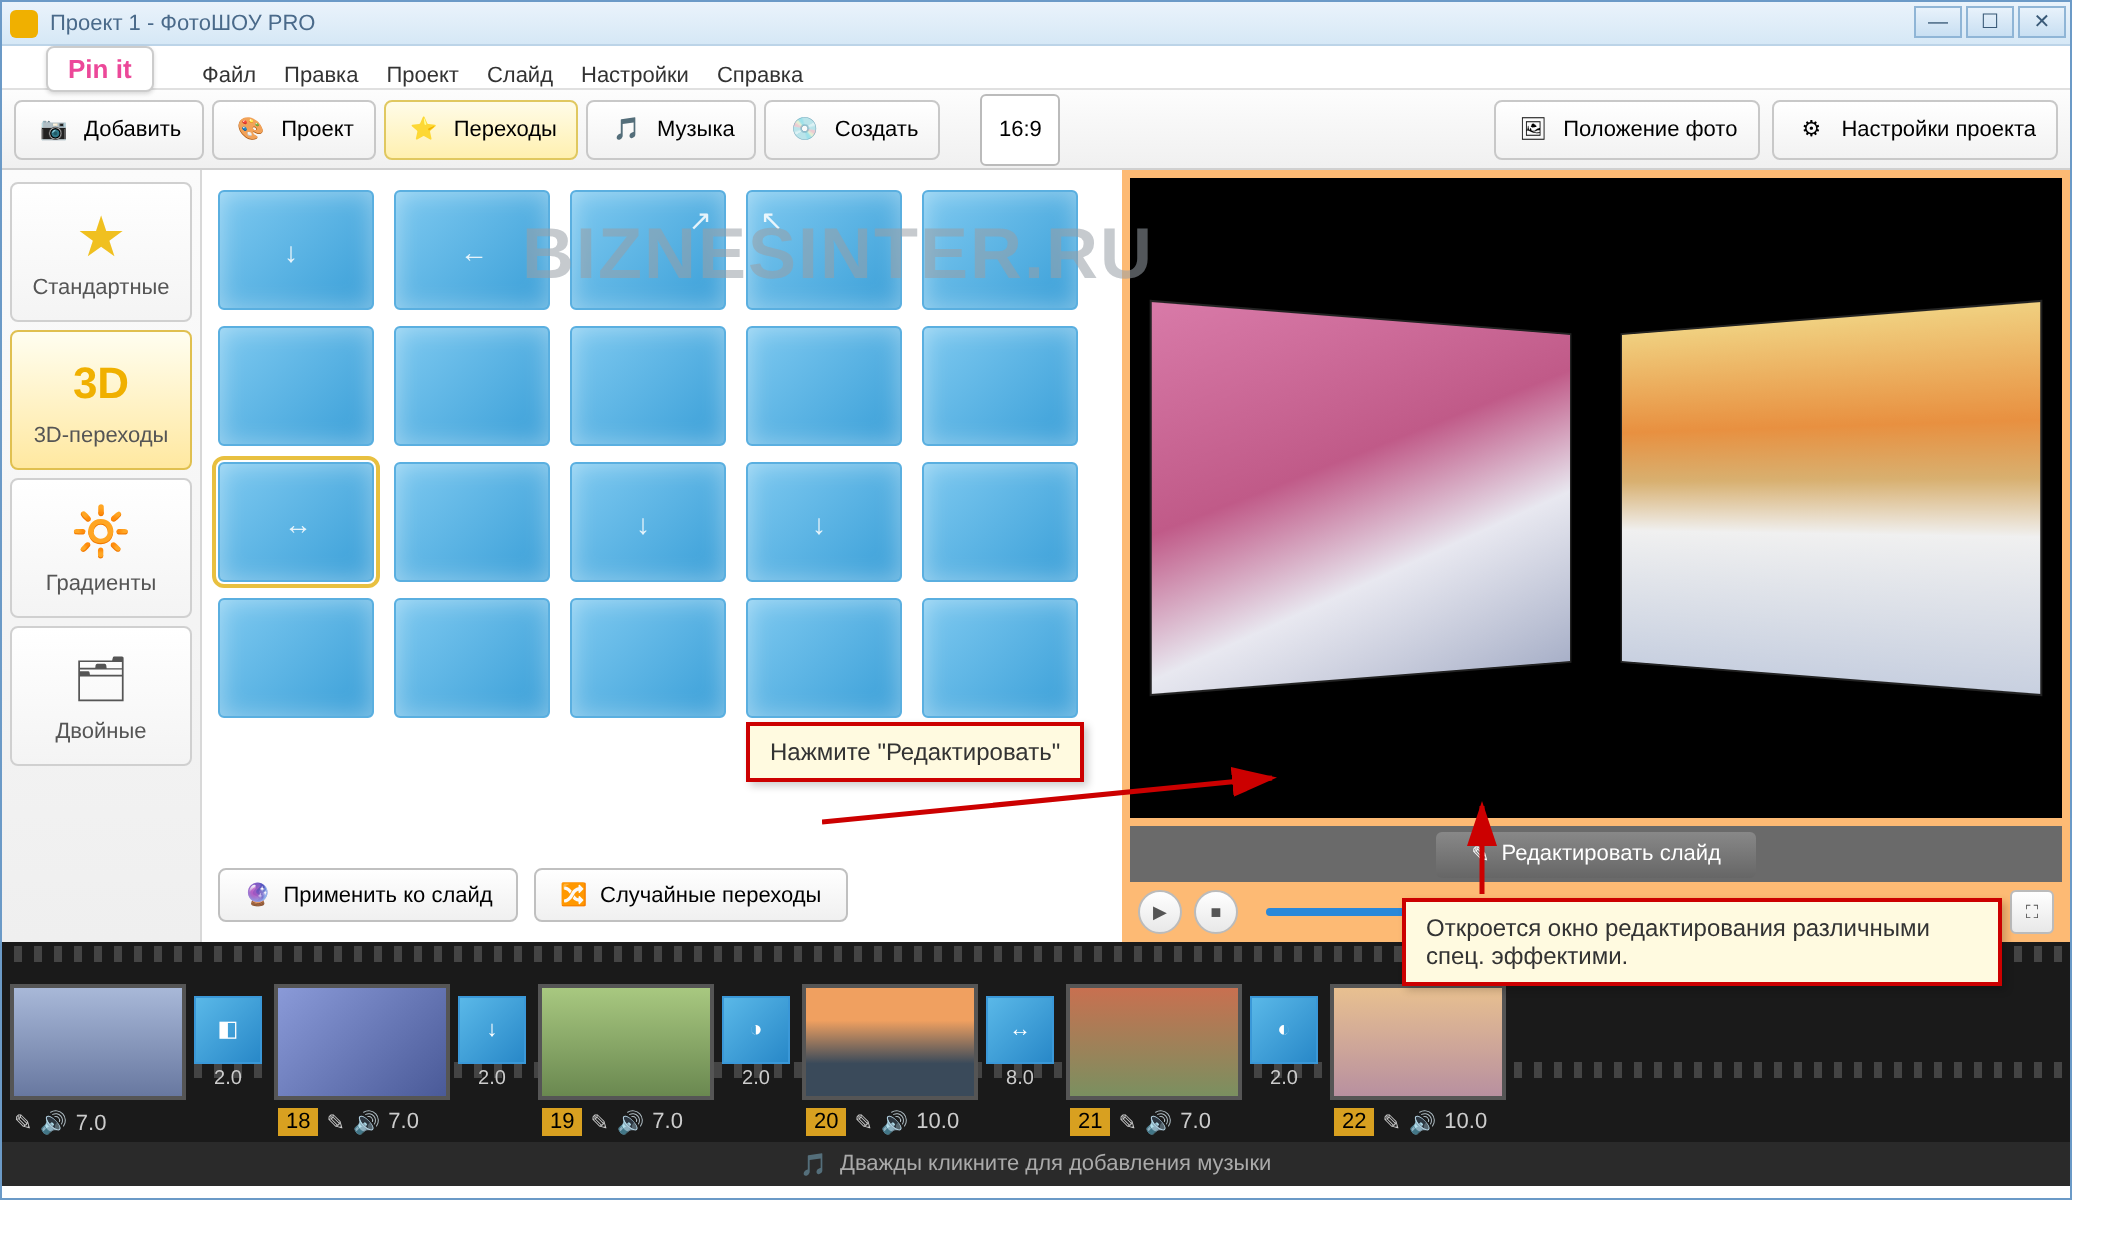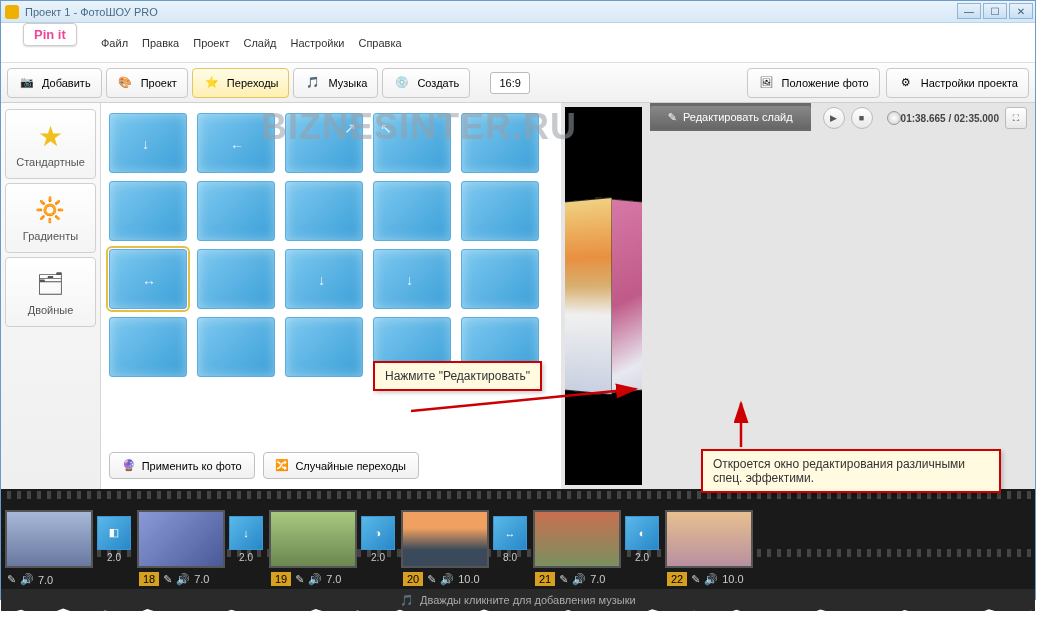--- a/index.html
+++ b/index.html
@@ -4,41 +4,41 @@
 <style>
 *{box-sizing:border-box;margin:0;padding:0;font-family:Tahoma,Arial,sans-serif;font-size:11px}
 body{background:#fff;width:1052px;height:621px;position:relative;overflow:hidden}
 .window{width:1036px;height:600px;margin:0;border:1px solid #6b9ac7;background:#fff;position:relative}
 .titlebar{height:22px;background:linear-gradient(#eaf3fb,#d6e8f6);border-bottom:1px solid #bcd4e8;display:flex;align-items:center;padding:0 4px;position:relative}
 .titlebar .icon{width:14px;height:14px;background:#f0b000;border-radius:3px;margin-right:6px}
 .titlebar .ttl{color:#4a6a8a}
 .win-ctrl{position:absolute;right:2px;top:2px;display:flex;gap:2px}
 .win-ctrl span{width:24px;height:16px;background:linear-gradient(#e8f2fb,#c8dff2);border:1px solid #8fb5d6;display:flex;align-items:center;justify-content:center;color:#3a5a78;font-size:10px;cursor:pointer}
 .pinit{position:absolute;left:22px;top:22px;z-index:50;background:#fff;border:1px solid #ccc;border-radius:4px;padding:3px 10px;font-weight:bold;color:#ec4899;font-size:13px;cursor:pointer;box-shadow:0 1px 2px rgba(0,0,0,.15)}
-.menubar{height:40px;background:#fff;border-bottom:1px solid #e0e0e0;display:flex;align-items:center;padding-left:100px;gap:14px;color:#333}
+.menubar{height:22px;background:#fff;border-bottom:1px solid #e0e0e0;display:flex;align-items:flex-end;padding-left:100px;gap:14px;color:#333}
 .menubar span{cursor:pointer}
 .toolbar{height:40px;border-bottom:1px solid #d0d0d0;display:flex;align-items:center;padding:0 6px;gap:4px;background:linear-gradient(#fdfdfd,#f0f0f0)}
 .tbtn{height:30px;padding:0 10px;display:flex;align-items:center;gap:6px;border:1px solid #c8c8c8;border-radius:4px;background:linear-gradient(#fff,#f2f2f2);cursor:pointer}
 .tbtn.active{background:linear-gradient(#fffce8,#fff0b0);border-color:#e0c860}
 .tbtn .ic{width:18px;height:18px;display:inline-flex;align-items:center;justify-content:center}
 .right-tools{margin-left:auto;display:flex;gap:6px}
-.aspect{width:40px;height:22px;border:1px solid #bbb;display:flex;align-items:center;justify-content:center;border-radius:3px;background:#fff}
+.aspect{width:40px;height:36px;border:1px solid #bbb;display:flex;align-items:center;justify-content:center;border-radius:3px;background:#fff}
 .main{display:flex;height:386px}
 .sidebar{width:100px;background:linear-gradient(#fbfbfb,#efefef);border-right:1px solid #d8d8d8;padding:6px 4px;display:flex;flex-direction:column;gap:4px}
 .sbtn{height:70px;border:1px solid #d0d0d0;border-radius:4px;background:linear-gradient(#fff,#f4f4f4);display:flex;flex-direction:column;align-items:center;justify-content:center;gap:4px;cursor:pointer;font-size:10px;color:#555}
 .sbtn.active{background:linear-gradient(#fffef0,#ffe8a0);border-color:#e0c050}
 .sbtn .sic{width:36px;height:32px;display:flex;align-items:center;justify-content:center}
 .gallery{flex:0 0 460px;background:#fff;padding:10px 8px;display:flex;flex-direction:column;position:relative}
 .grid{display:grid;grid-template-columns:repeat(5,78px);gap:8px 10px;align-content:start;flex:1}
 .thumb{width:78px;height:60px;background:linear-gradient(135deg,#7ec9f0,#3a9fd8);border:1px solid #5aafe0;border-radius:3px;position:relative;cursor:pointer;box-shadow:inset 0 0 12px rgba(255,255,255,.4)}
 .thumb.sel{outline:2px solid #e8c040;outline-offset:1px}
 .thumb .arr{position:absolute;color:#fff;font-size:14px;opacity:.85}
 .gal-btns{display:flex;gap:8px;margin-top:10px}
 .gbtn{flex:none;padding:6px 12px;border:1px solid #c0c0c0;border-radius:4px;background:linear-gradient(#fff,#f0f0f0);display:flex;align-items:center;gap:6px;cursor:pointer}
-.preview{flex:1;background:#e5e5e5;display:flex;flex-direction:row}
+.preview{flex:1;background:#fdba74;display:flex;flex-direction:column}
 .pv-area{flex:1;background:#000;margin:4px;position:relative;overflow:hidden;display:flex;align-items:center;justify-content:center;perspective:800px}
 .slide3d{position:absolute;width:240px;height:180px;border:1px solid #222}
 .slide3d.left{left:5px;transform:rotateY(38deg);background:linear-gradient(160deg,#d87aa8 0%,#c05a88 40%,#e8e8f0 65%,#a8b0c8 100%)}
 .slide3d.right{right:5px;transform:rotateY(-38deg);background:linear-gradient(#f0d080 0%,#e89040 30%,#d8b070 45%,#f0f0f0 60%,#c8d0e0 100%)}
 .wmark{position:absolute;top:105px;left:260px;font-size:36px;font-weight:bold;color:rgba(152,158,166,.55);letter-spacing:1px;z-index:20;pointer-events:none;white-space:nowrap}
 .edit-bar{height:28px;background:#6a6a6a;margin:0 4px;display:flex;align-items:center;justify-content:center}
 .edit-btn{padding:5px 18px;background:linear-gradient(#888,#666);border-radius:3px;color:#fff;display:flex;align-items:center;gap:6px;cursor:pointer;font-size:11px}
 .play-bar{height:30px;display:flex;align-items:center;padding:0 8px;gap:6px}
 .pbtn{width:22px;height:22px;border:1px solid #bbb;border-radius:50%;background:linear-gradient(#fff,#e8e8e8);display:flex;align-items:center;justify-content:center;cursor:pointer;font-size:9px;color:#555}
 .slider{flex:1;height:4px;background:#2a88d8;border-radius:2px;position:relative;margin:0 8px}
@@ -123,20 +123,24 @@
         </div>
     </div>
   </div>
 
   <div class="main">
     <div class="sidebar">
       <div class="sbtn">
           <span class="sic" style="color:#f0c020;font-size:28px">★</span>
           <span>Стандартные</span>
         </div>
+      <div class="sbtn active">
+          <span class="sic" style="color:#f0b000;font-size:22px;font-weight:bold">3D</span>
+          <span>3D-переходы</span>
+        </div>
       <div class="sbtn">
           <span class="sic" style="font-size:24px">🔆</span>
           <span>Градиенты</span>
         </div>
       <div class="sbtn">
           <span class="sic" style="font-size:22px">🗂</span>
           <span>Двойные</span>
         </div>
     </div>
 
@@ -173,21 +177,21 @@
         <div class="thumb"></div>
         <div class="thumb"></div>
         <div class="thumb"></div>
         <div class="thumb"></div>
         <div class="thumb"></div>
         <div class="thumb"></div>
       </div>
       <div class="gal-btns">
         <div class="gbtn">
             <span>🔮</span>
-            <span>Применить ко фото</span>
+            <span>Применить ко слайд</span>
           </div>
         <div class="gbtn">
             <span>🔀</span>
             <span>Случайные переходы</span>
           </div>
       </div>
     </div>
 
     <div class="preview">
       <div class="pv-area">

